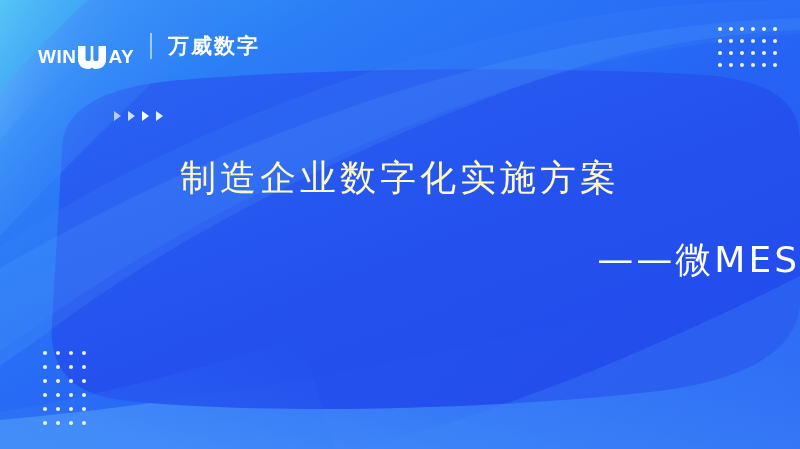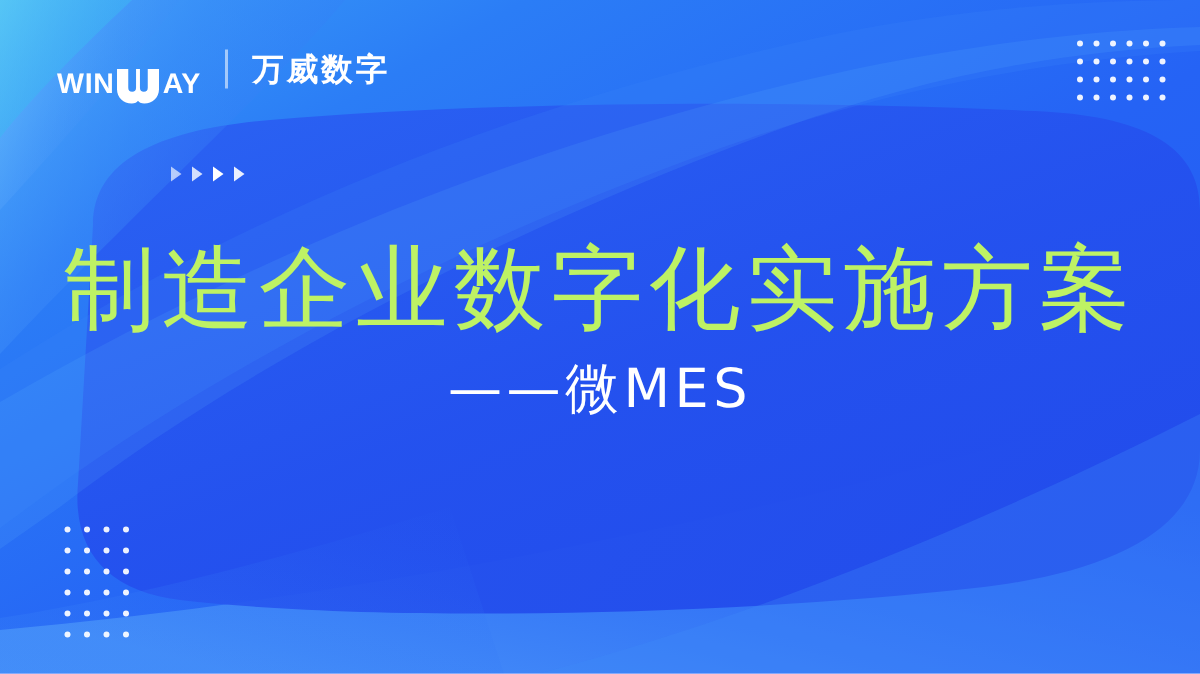--- a/index.html
+++ b/index.html
@@ -96,35 +96,35 @@
     border-left: 7px solid #ffffff;
   }
 
   
   .title-main {
     position: absolute;
     left: 0;
     top: 156px;
     width: 800px;
     text-align: center;
-    color: #bef264;
-    font-size: 61px;
+    color: #fef9c3;
+    font-size: 36px;
     font-weight: 500;
     letter-spacing: 4px;
     line-height: 1.2;
     white-space: nowrap;
     font-family: "DejaVu Sans", "Liberation Sans", sans-serif;
     z-index: 6;
   }
   .title-sub {
     position: absolute;
     left: 0;
     top: 238px;
     width: 800px;
-    text-align: center;
+    text-align: right;
     color: #ffffff;
     font-size: 36px;
     font-weight: 400;
     letter-spacing: 3px;
     line-height: 1.2;
     white-space: nowrap;
     font-family: "DejaVu Sans", "Liberation Sans", sans-serif;
     z-index: 6;
   }
 

